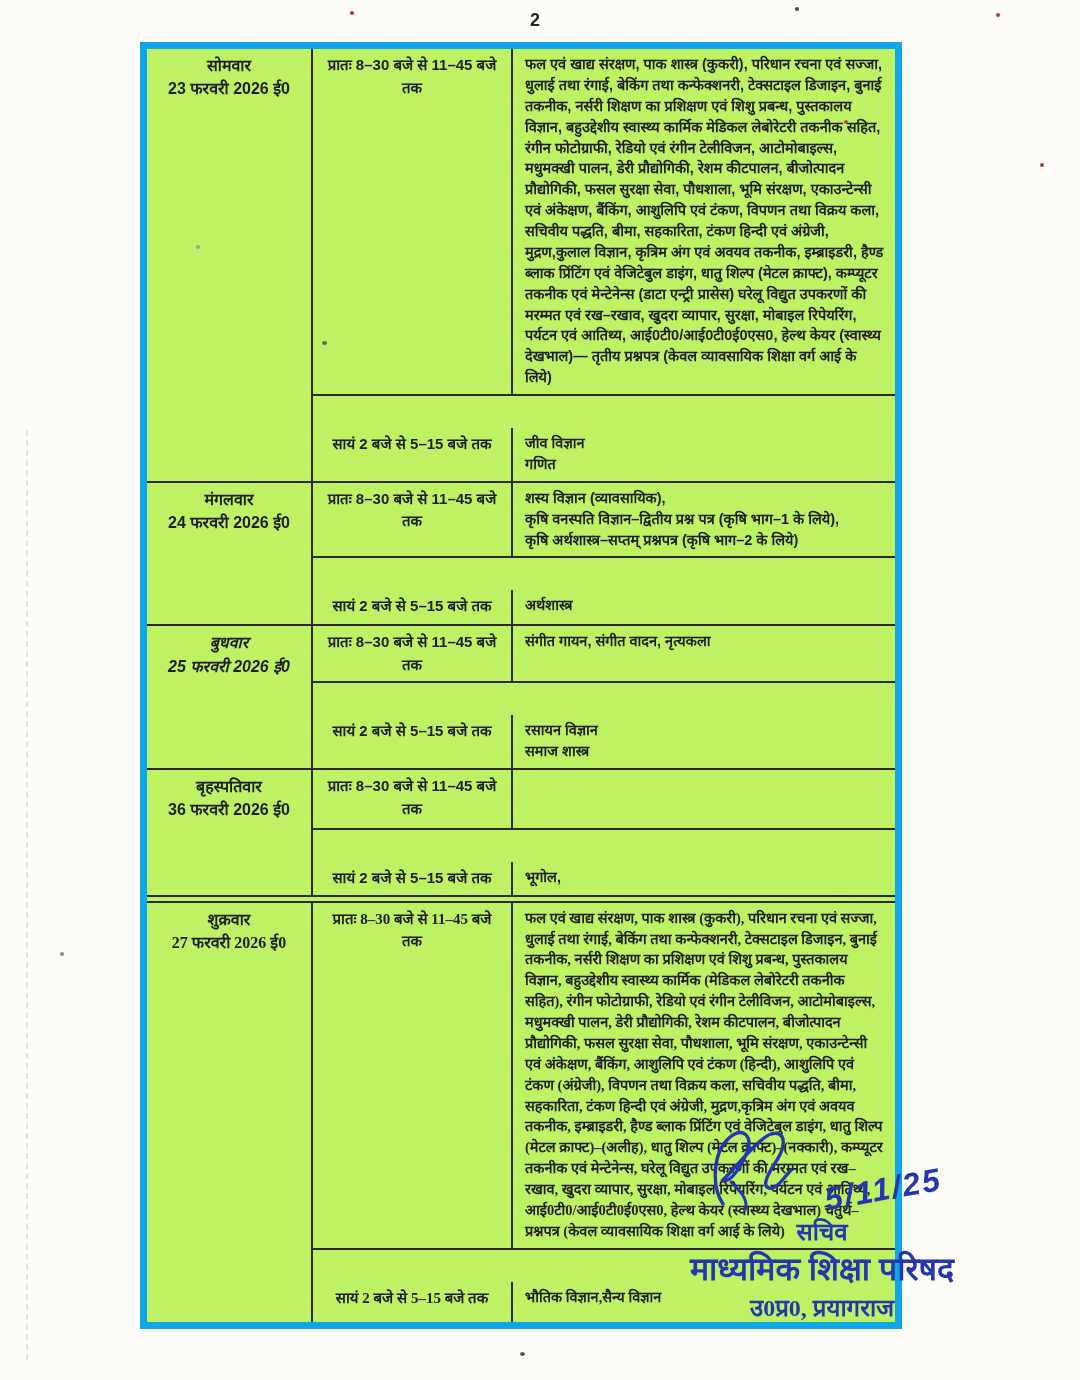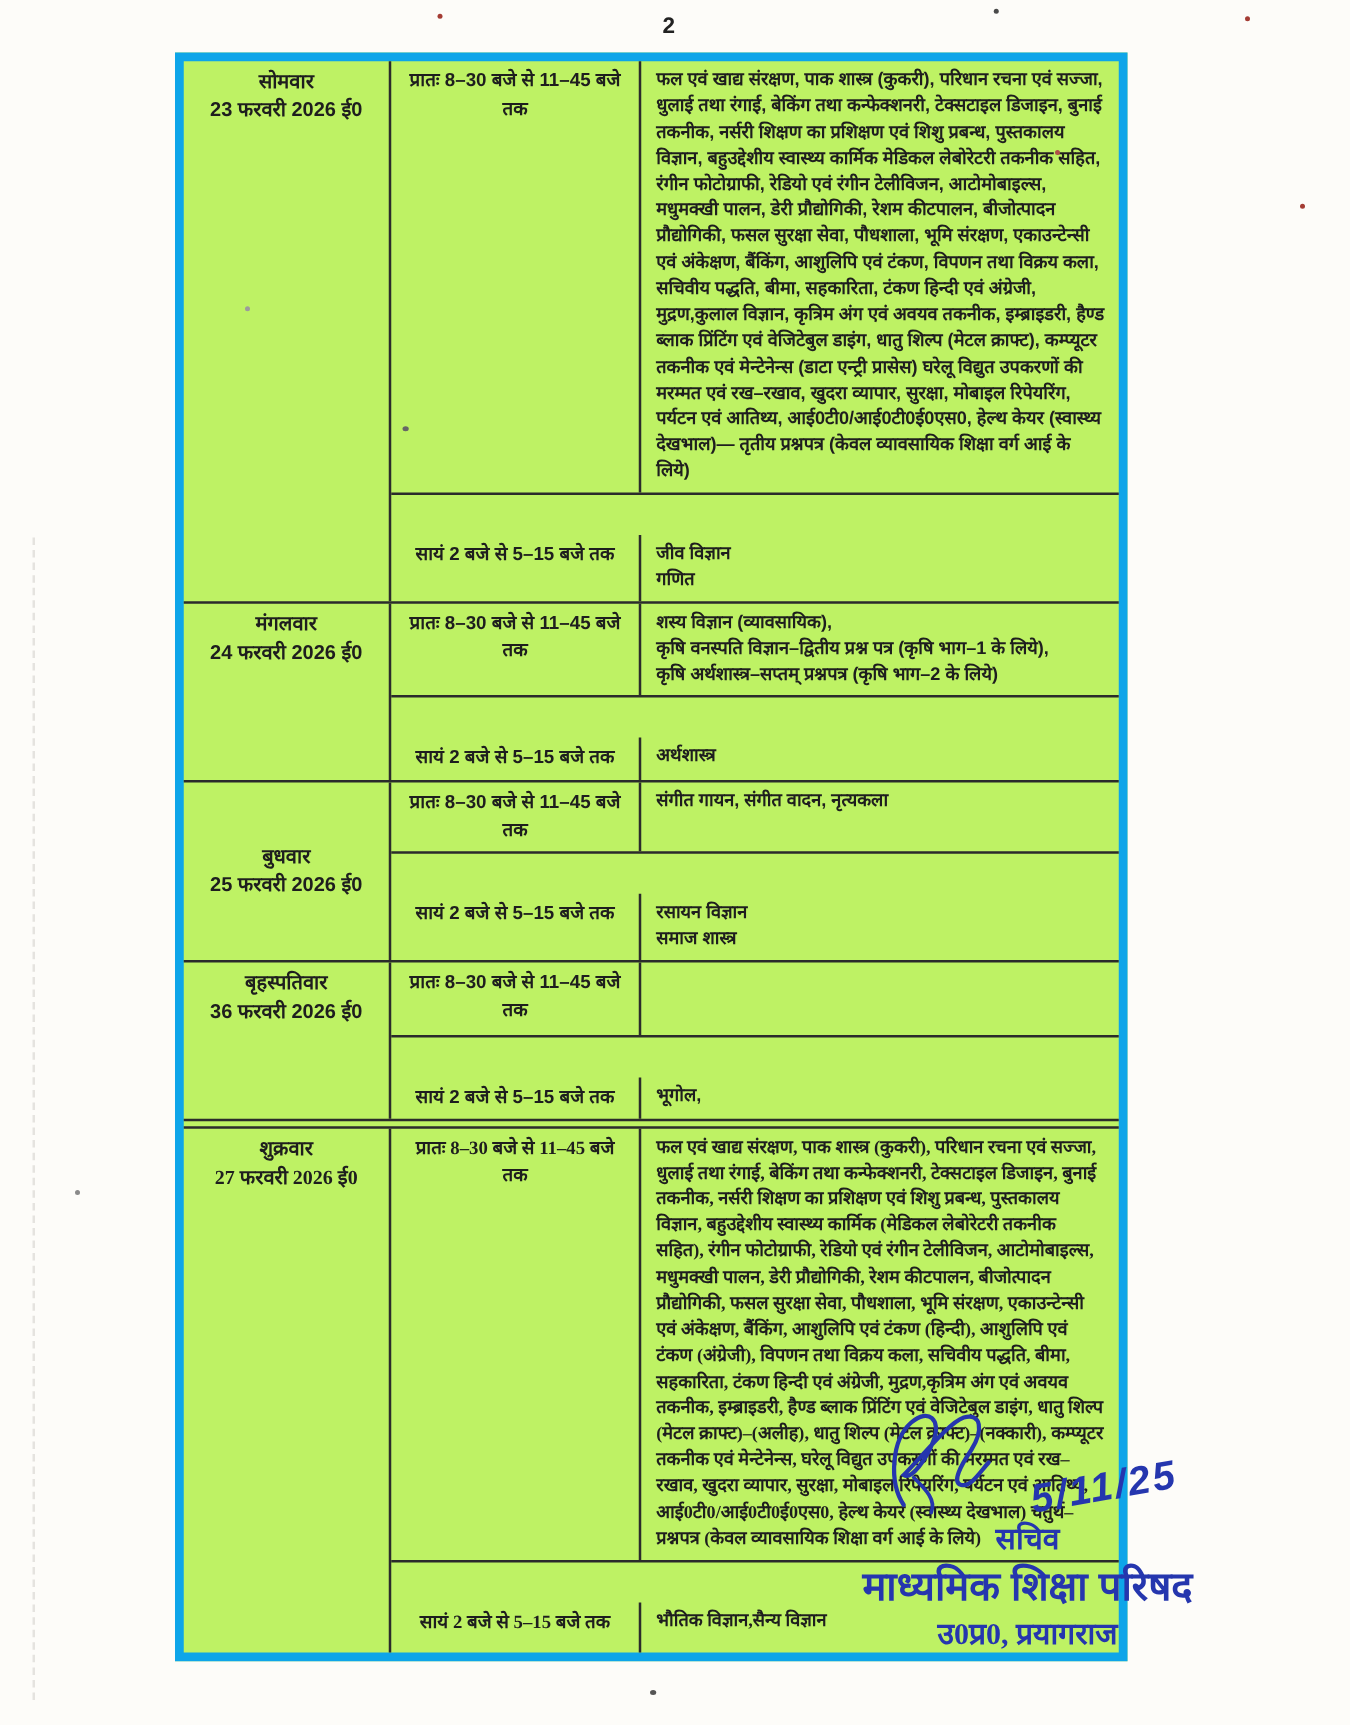--- a/index.html
+++ b/index.html
@@ -29,21 +29,21 @@
   .day-block:last-child{border-bottom:none;font-family:Liberation Serif, serif;}
   .day-block.thick-top{border-top:2px solid #2b2b2b;margin-top:4px;}
   .day-cell{
     width:152px;flex:0 0 152px;
     border-right:2px solid #2b2b2b;
     padding:5px 6px;
     text-align:center;
     font-weight:bold;font-size:16px;line-height:1.45;
     display:flex;flex-direction:column;align-items:center;
   }
-  .day-block.v-center .day-cell{justify-content:center;}
+  .day-block.v-center .day-cell{justify-content:flex-start;font-style:italic;}
   .sessions{flex:1;display:flex;flex-direction:column;}
   .session{display:flex;border-bottom:2px solid #2b2b2b;}
   .session:last-child{border-bottom:none;flex:1;margin-top:32px;}
   .time-cell{
     width:200px;flex:0 0 200px;
     border-right:2px solid #2b2b2b;
     padding:5px 12px;box-sizing:border-box;
     text-align:center;font-weight:bold;font-size:15px;line-height:1.5;
   }
   .subjects-cell{

